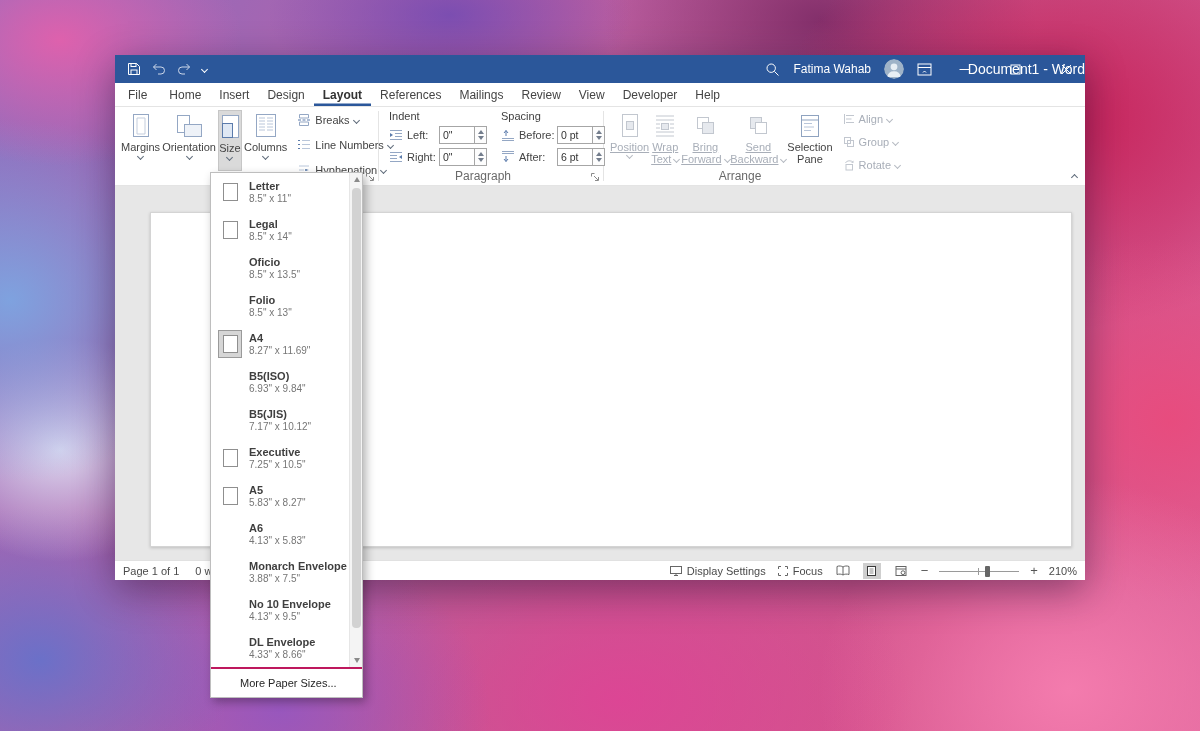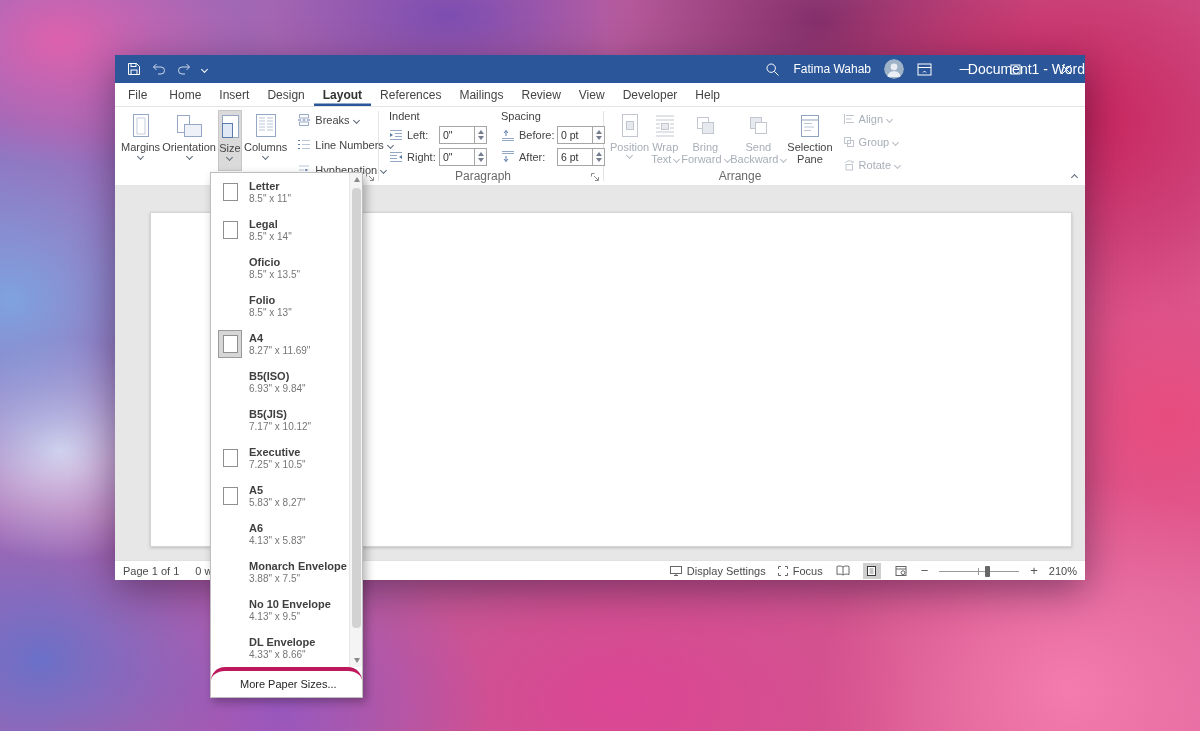--- a/index.html
+++ b/index.html
@@ -63,21 +63,21 @@
   .grp-label{position:absolute;bottom:2px;left:0;right:16px;text-align:center;font-size:12px;color:#6a6a6a;}
   .launcher{position:absolute;right:3px;bottom:3px;display:inline-flex;}
   .vdiv{width:1px;background:#e4e4e4;margin:4px 0;}
   .bigbtn{display:flex;flex-direction:column;align-items:center;gap:1px;padding-top:2px;margin-right:2px;cursor:default;}
   .bigbtn .bb-icon{height:28px;display:flex;align-items:center;}
   .bb-label{font-size:11px;line-height:12px;white-space:nowrap;}
   .bigbtn.pressed{background:#dadada;border:1px solid #c6c6c6;}
   .smallcol{display:flex;flex-direction:column;justify-content:flex-start;gap:11px;margin-left:8px;padding-top:3px;}
   .smallbtn{display:flex;align-items:center;gap:4px;height:17px;white-space:nowrap;}
   .dis .bb-label,.smallbtn.dis span.sb-lbl{color:#a8aeb8;}
-  .bigbtn.dis .bb-label{color:#a8aeb8;}
+  .bigbtn.dis .bb-label{color:#a8aeb8;text-decoration:underline;}
 
   
   .para-cols{display:flex;gap:14px;padding:3px 6px 0 10px;}
   .para-head{font-size:11px;color:#3f3f3f;margin-bottom:4px;}
   .para-row{display:flex;align-items:center;gap:4px;margin-bottom:4px;}
   .pr-label{font-size:11px;color:#444;}
   .pr-label.w1{width:28px;}
   .pr-label.w2{width:34px;}
   .spinbox{display:inline-flex;align-items:stretch;height:18px;}
   .spinbox input{width:36px;border:1px solid #a6a6a6;font-size:10.5px;color:#333;padding:0 3px;
@@ -124,22 +124,22 @@
   .mi-txt{display:flex;flex-direction:column;gap:1px;}
   .mi-name{font-size:11px;font-weight:700;color:#3f3f3f;line-height:12px;}
   .mi-dims{font-size:10px;color:#767676;line-height:11px;}
   .sm-scroll{position:absolute;top:0;right:0;width:13px;height:494px;background:#f4f4f4;border-left:1px solid #e6e6e6;}
   .sm-arrow{position:absolute;left:0;width:13px;height:13px;display:flex;align-items:center;justify-content:center;}
   .sm-arrow.up{top:0;}
   .sm-arrow.down{bottom:0;}
   .tri-u{width:0;height:0;border-left:3.5px solid transparent;border-right:3.5px solid transparent;border-bottom:5px solid #8a8a8a;}
   .tri-d{width:0;height:0;border-left:3.5px solid transparent;border-right:3.5px solid transparent;border-top:5px solid #8a8a8a;}
   .sm-thumb{position:absolute;left:2px;width:9px;top:15px;height:440px;background:#d2d2d2;border-radius:4px;}
-  .sm-footer{height:30px;border-top:4px solid #be185d;display:flex;align-items:center;padding-left:29px;
-    font-size:11px;color:#262626;border-radius:14px;}
+  .sm-footer{height:30px;border-top:2px solid #be185d;display:flex;align-items:center;padding-left:29px;
+    font-size:11px;color:#262626;}
 </style>
 </head>
 <body>
 
 <div class="wallpaper"></div>
 
 <div class="window">
 
   <div class="titlebar">
     <div class="qat">

